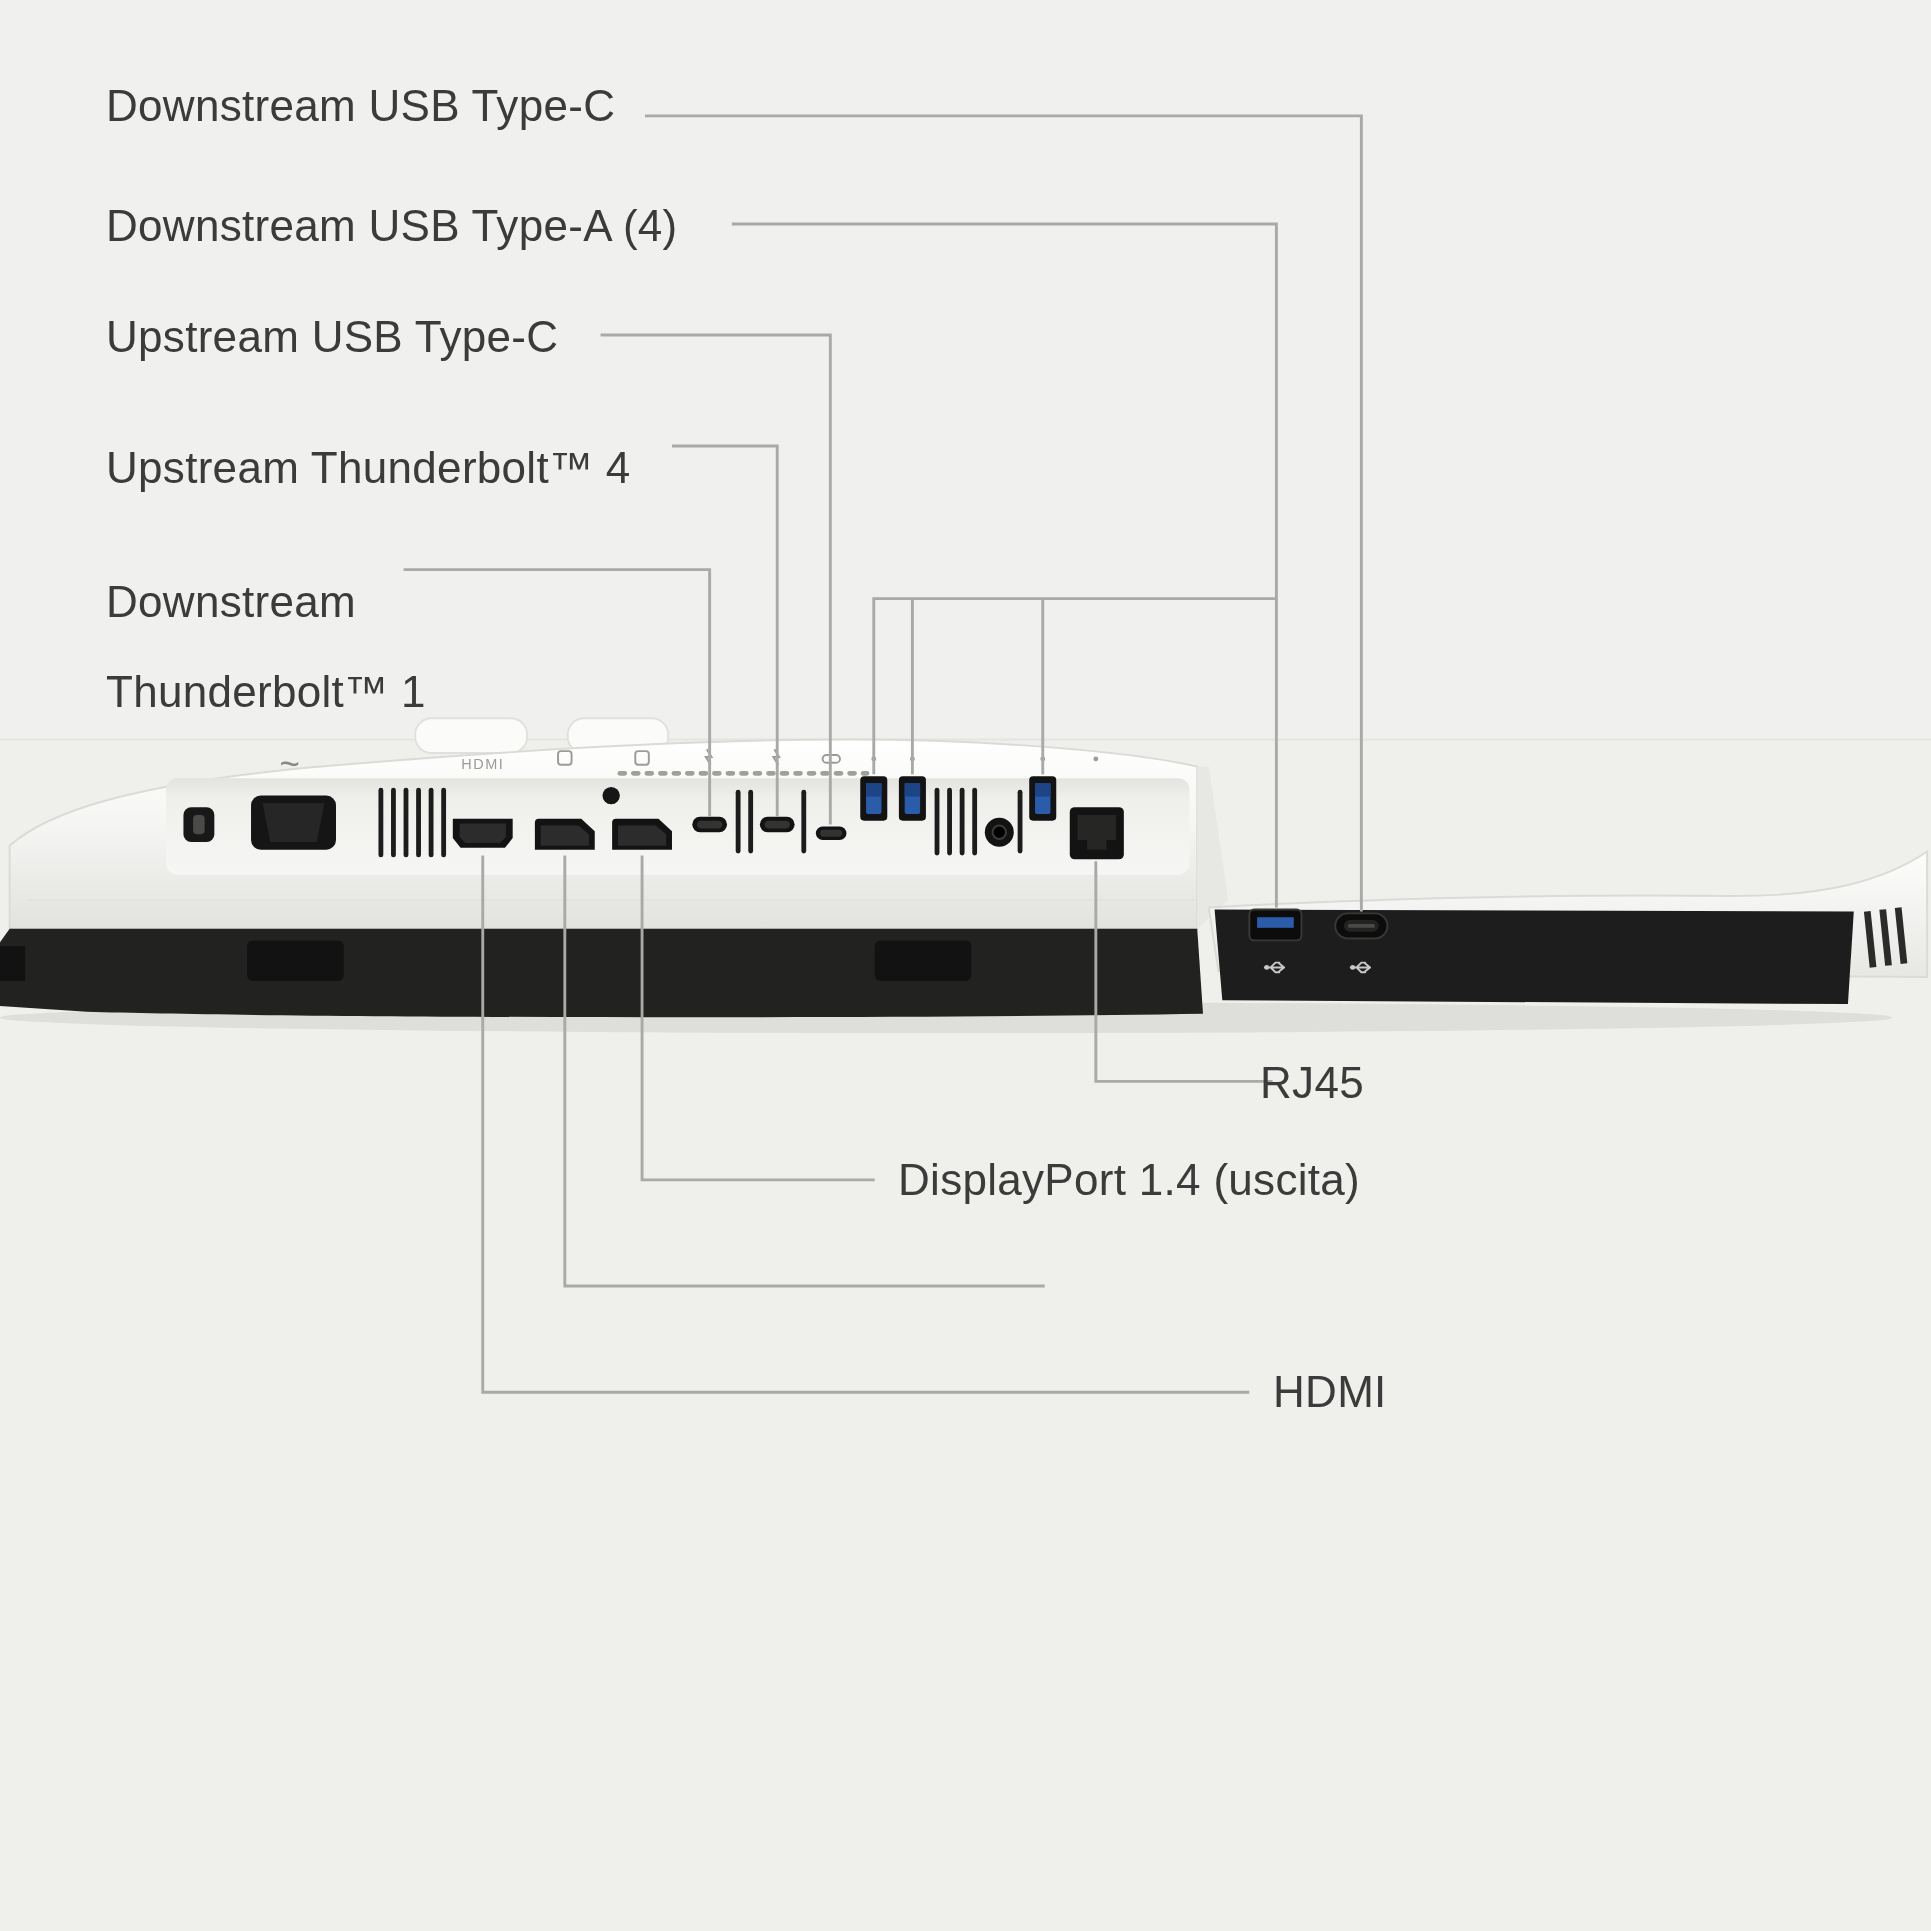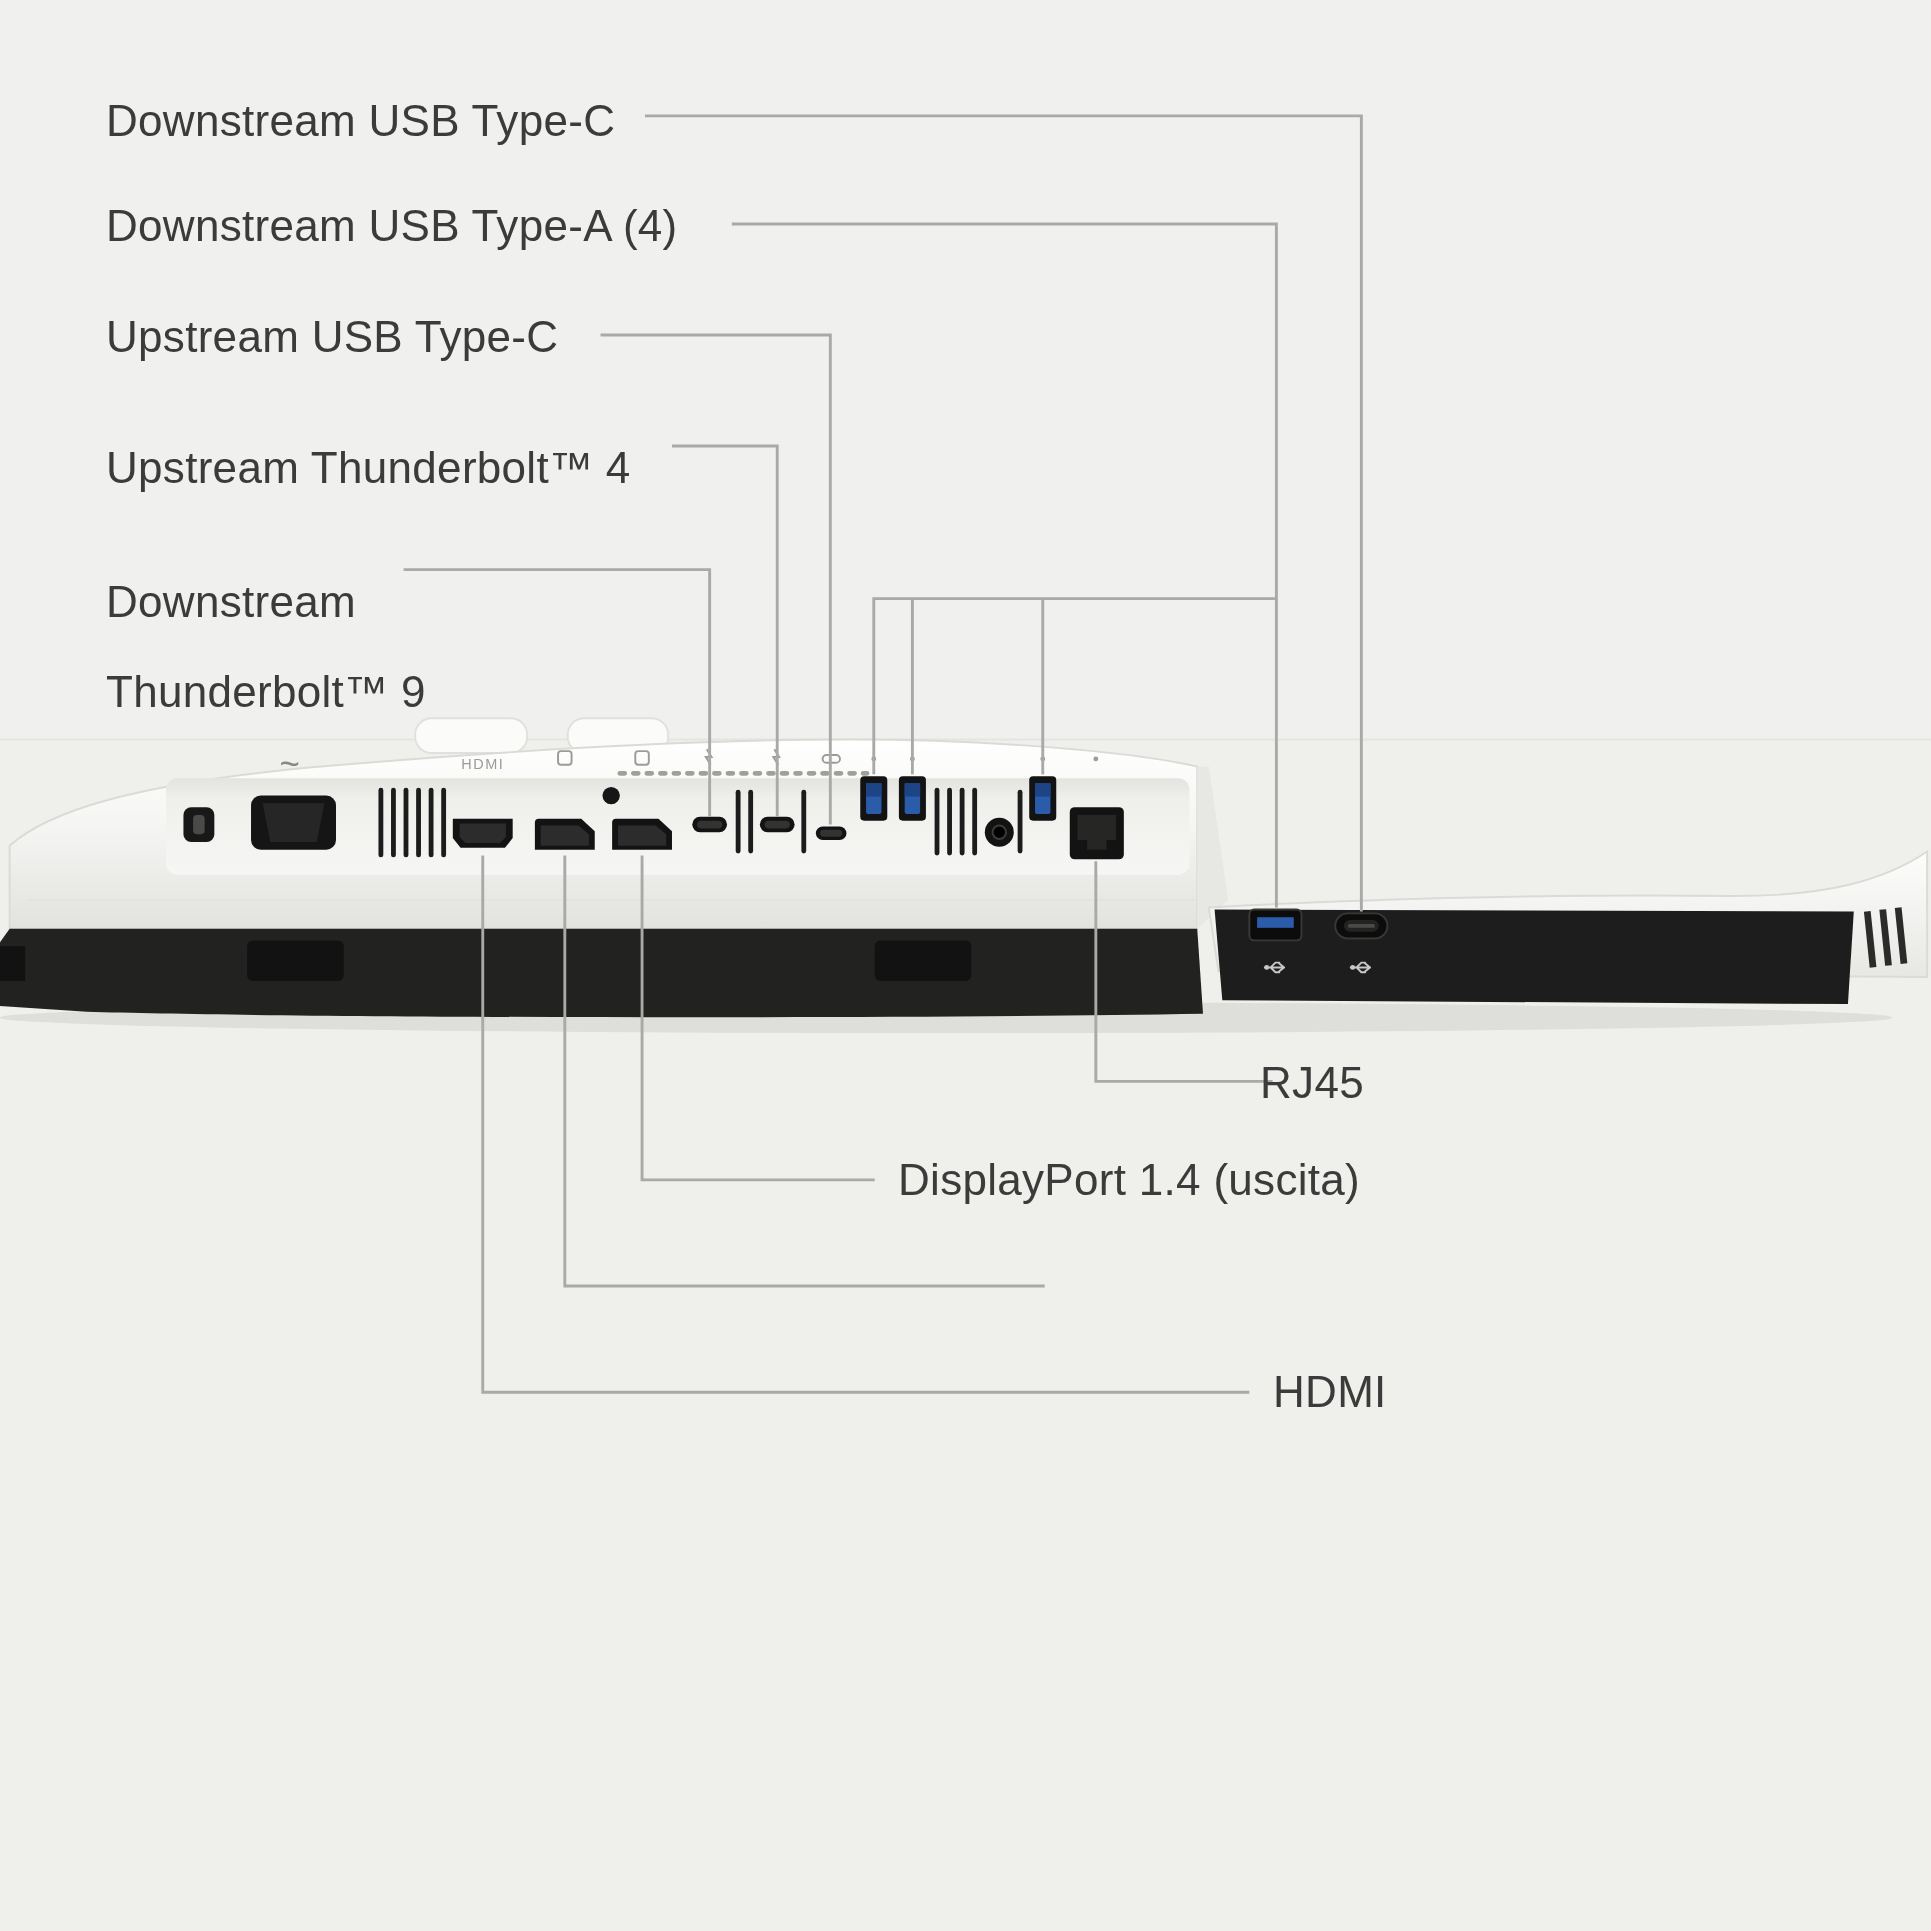--- a/index.html
+++ b/index.html
@@ -224,31 +224,31 @@
       <path d="M 622 347 H 860 V 854"></path>
       <path d="M 696 462 H 805 V 846"></path>
       <path d="M 418 590 H 735 V 846"></path>
       <path d="M 1135 892 V 1120 H 1318"></path>
       <path d="M 665 886 V 1222 H 906"></path>
       <path d="M 585 886 V 1332 H 1082"></path>
       <path d="M 500 886 V 1442 H 1294"></path>
     </g>
   </svg>
 
-  <div class="label" style="left:106px; top:92px;">Downstream USB Type-C</div>
+  <div class="label" style="left:106px; top:77px;">Downstream USB Type-C</div>
 
   <div class="label" style="left:106px; top:197px;">Downstream USB Type-A (4)</div>
 
   <div class="label" style="left:106px; top:308px;">Upstream USB Type-C</div>
 
   <div class="label" style="left:106px; top:419px;margin-top:20px;">Upstream Thunderbolt™ 4</div>
 
   <div class="label" style="left:106px; top:541px;">
     <span class="l2">Downstream</span>
-    <span class="l2">Thunderbolt™ 9</span>
+    <span class="l2">Thunderbolt™ 1</span>
   </div>
 
   <div class="label" style="left:1260px; top:1054px;">RJ45</div>
 
   <div class="label" style="left:898px; top:1151px;">DisplayPort 1.4 (uscita)</div>
 
 
   <div class="label" style="left:1273px; top:1363px;">HDMI</div>
 
 </div>

